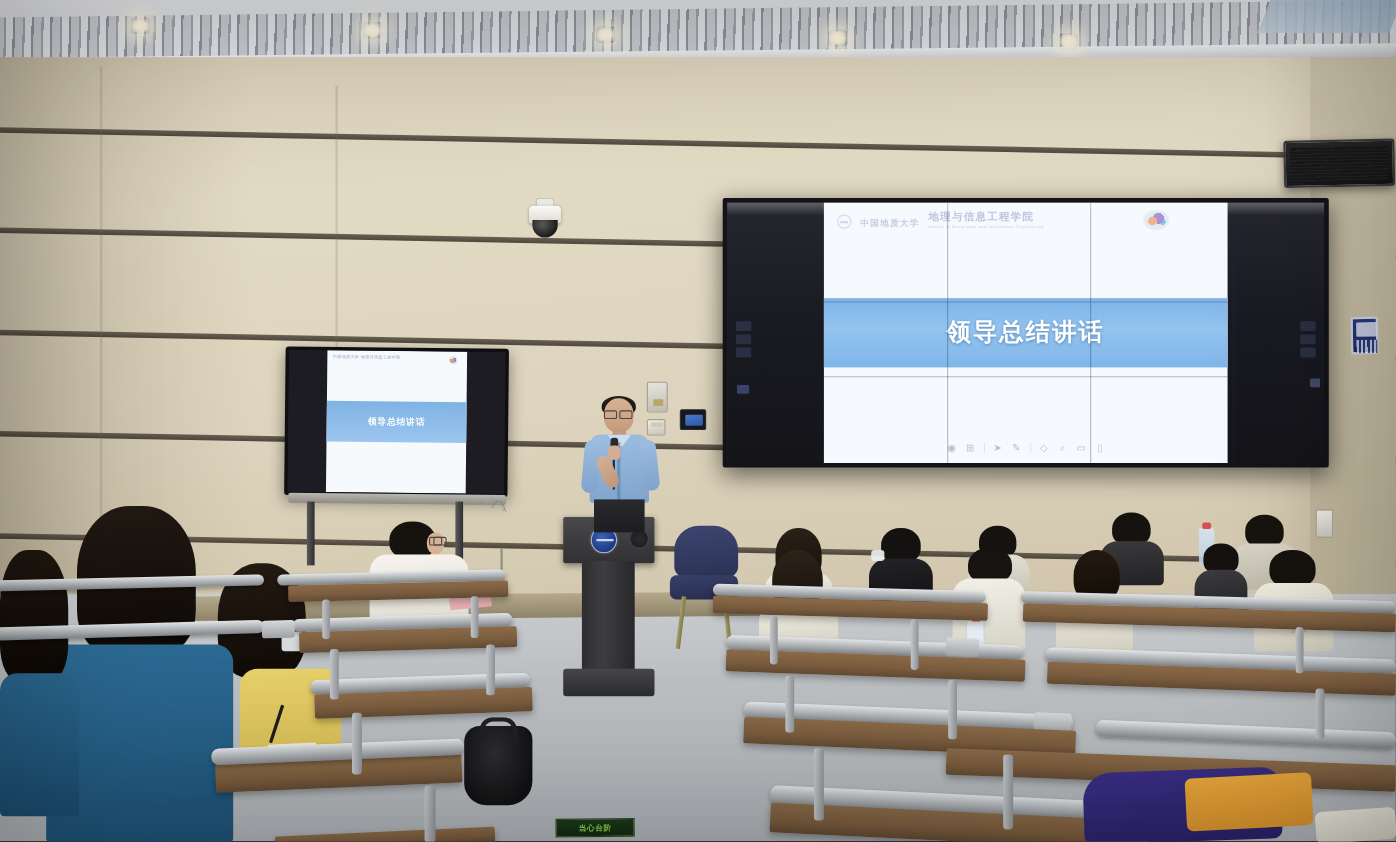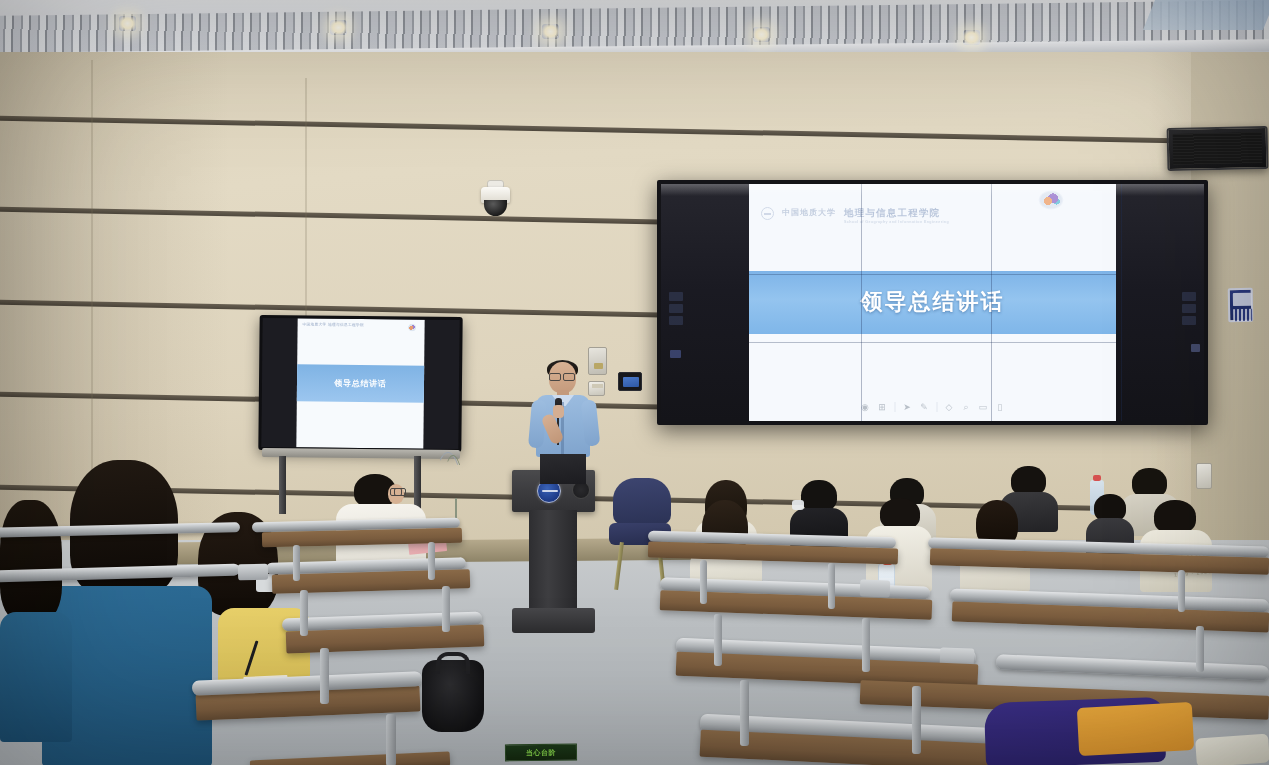--- a/index.html
+++ b/index.html
@@ -106,21 +106,21 @@
 
   
   .slide { position:absolute; left:88px; top:0; right:88px; height:100%;
       background:#f6f9fd; }
   .slide-band { position:absolute; left:0; right:0; top:36.5%; height:27%;
       background:linear-gradient(180deg,#7eb4e8 0%,#94c4ef 45%,#7fb6e9 100%); }
   .slide-title { position:absolute; left:0; right:0; top:36.5%; height:27%;
       display:flex; align-items:center; justify-content:center;
       color:#ffffff; font-size:22px; font-weight:bold; letter-spacing:2px;
       text-shadow:0 1px 3px rgba(20,60,110,.45); }
-  .slide-head { position:absolute; left:12px; top:7px; display:flex; align-items:flex-start; gap:8px;margin-top:16px; }
+  .slide-head { position:absolute; left:12px; top:7px; display:flex; align-items:flex-end; gap:8px; }
   .slide-logo-univ { width:13px; height:13px; border:1.4px solid #b9c5da; border-radius:50%;
       position:relative; opacity:.62; }
   .slide-logo-univ:after { content:""; position:absolute; left:2px; top:5px; width:7px; height:2px; background:#b9c5da; }
   .slide-univ-name { font-size:8px; color:#b3c0d6; letter-spacing:1px; opacity:.72; font-weight:bold; }
   .slide-school { font-size:9.5px; color:#a9b8d2; letter-spacing:1.2px; font-weight:bold; opacity:.78; }
   .slide-school-en { font-size:3.6px; color:#b8c4d8; letter-spacing:.4px; opacity:.7; display:block; }
   .slide-logo-right { position:absolute; right:52px; top:6px; width:26px; height:20px;
       border-radius:50%;
       background:radial-gradient(circle at 38% 55%,#f0a878 0 4px,transparent 4px),
                  radial-gradient(circle at 58% 42%,#9f7fd0 0 5px,transparent 5px),

